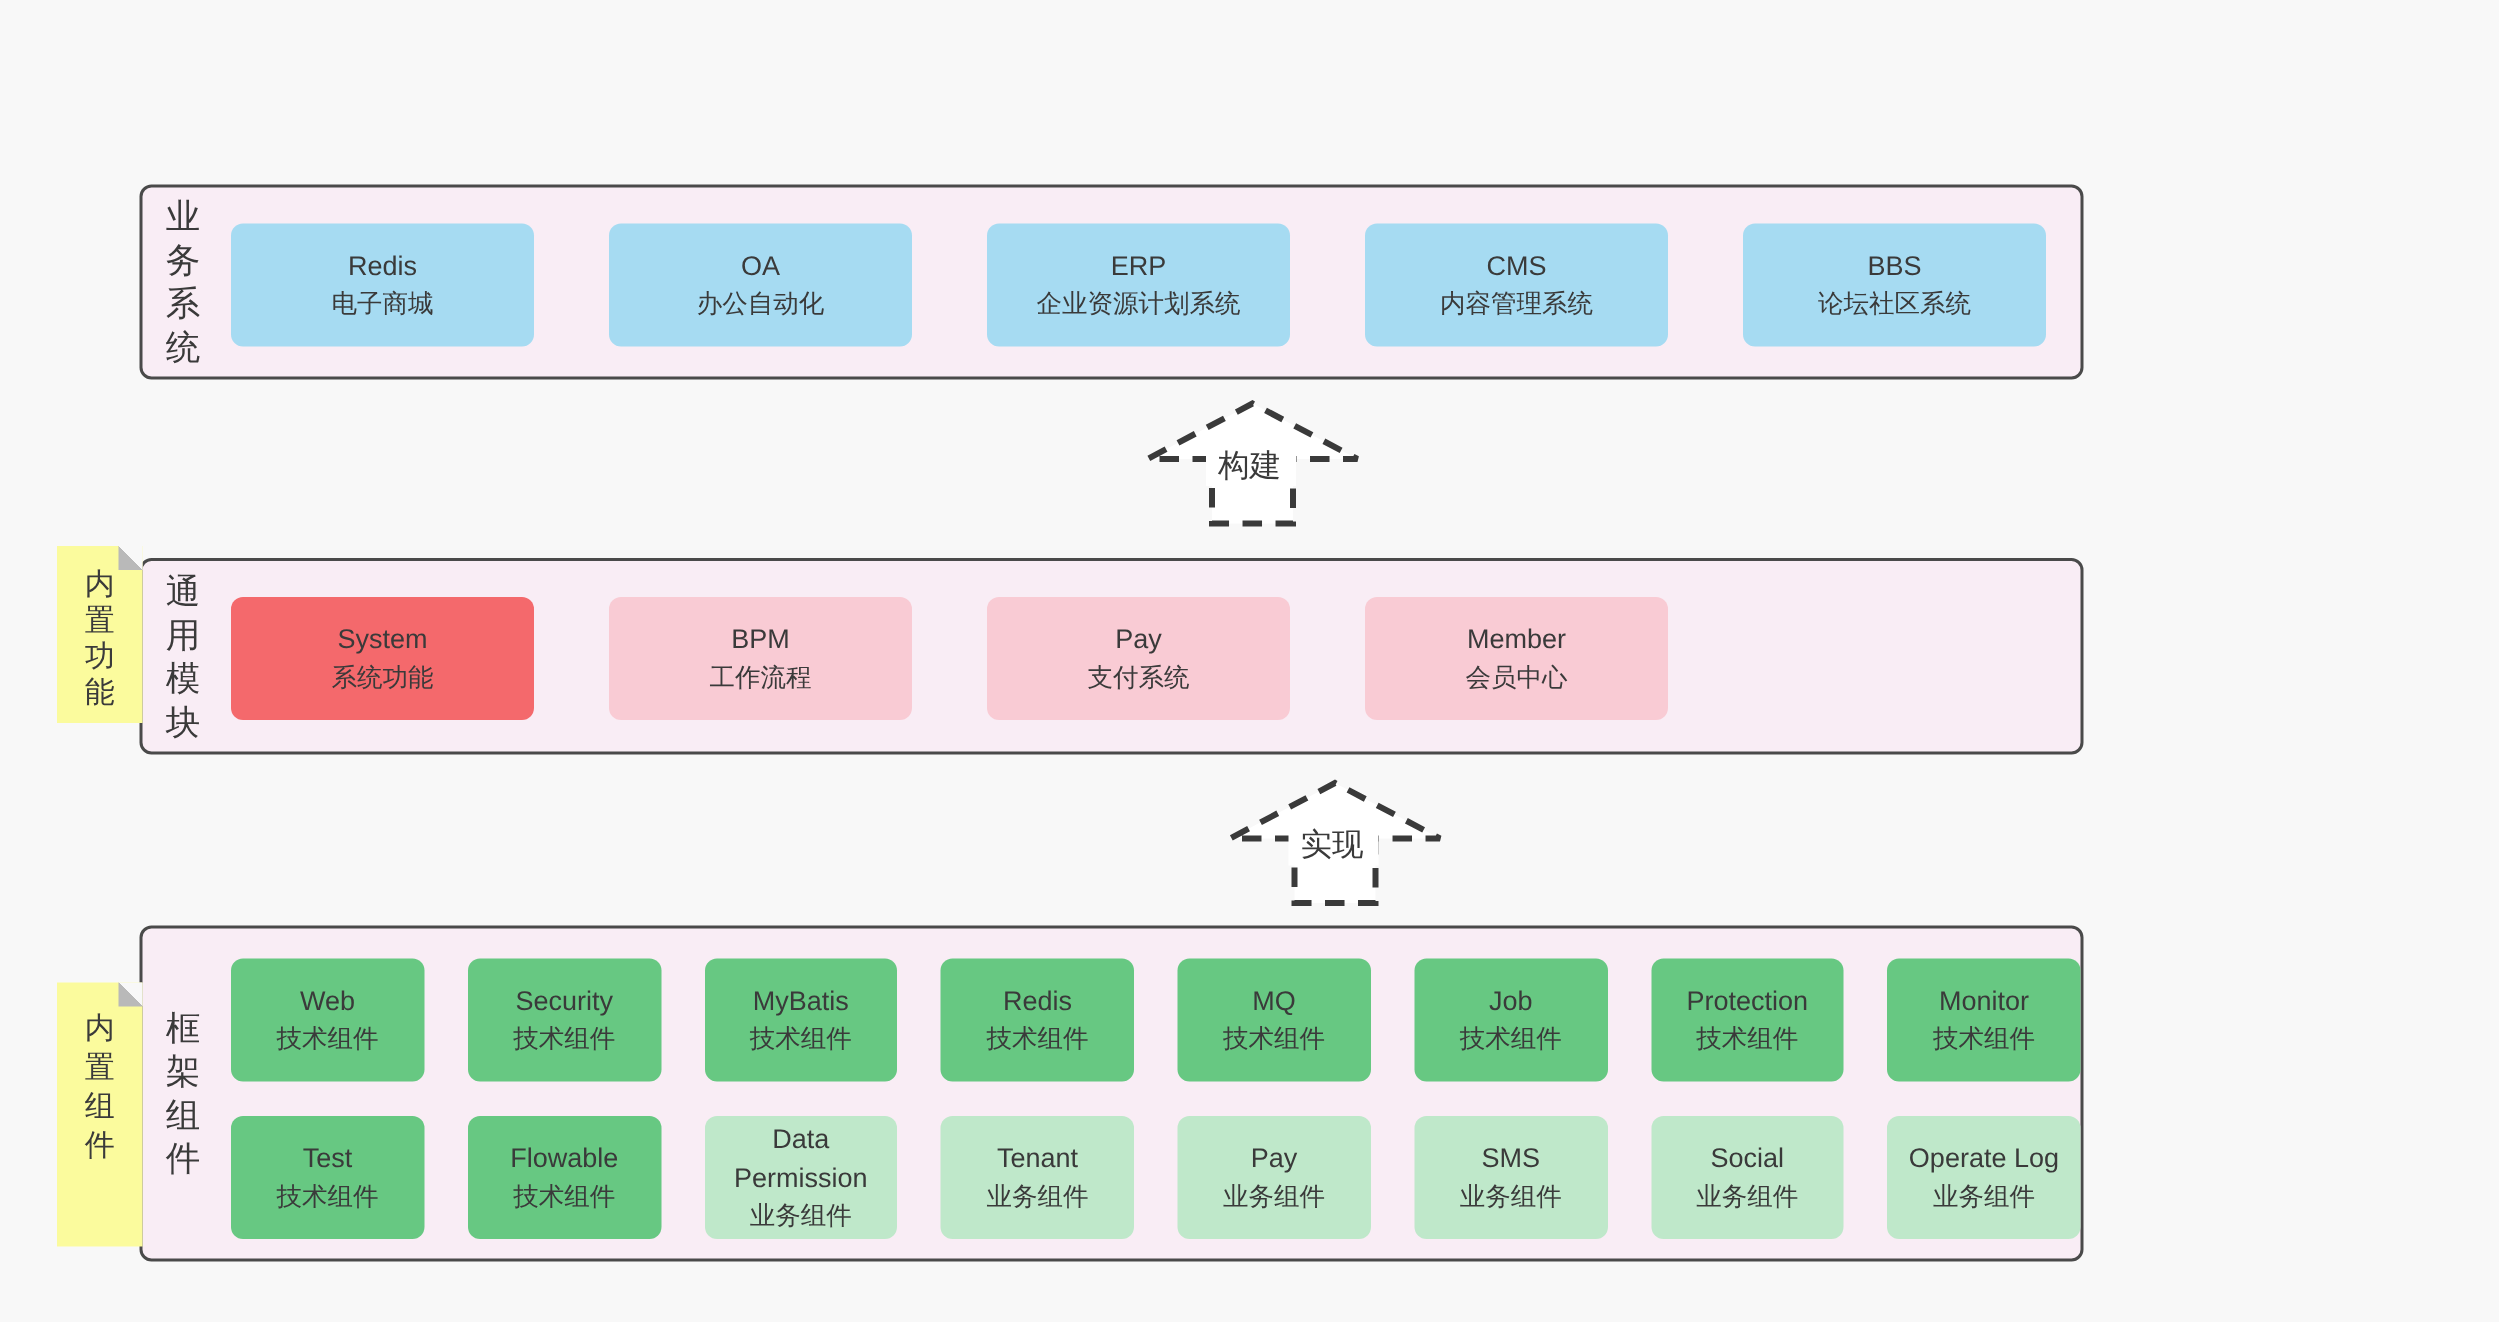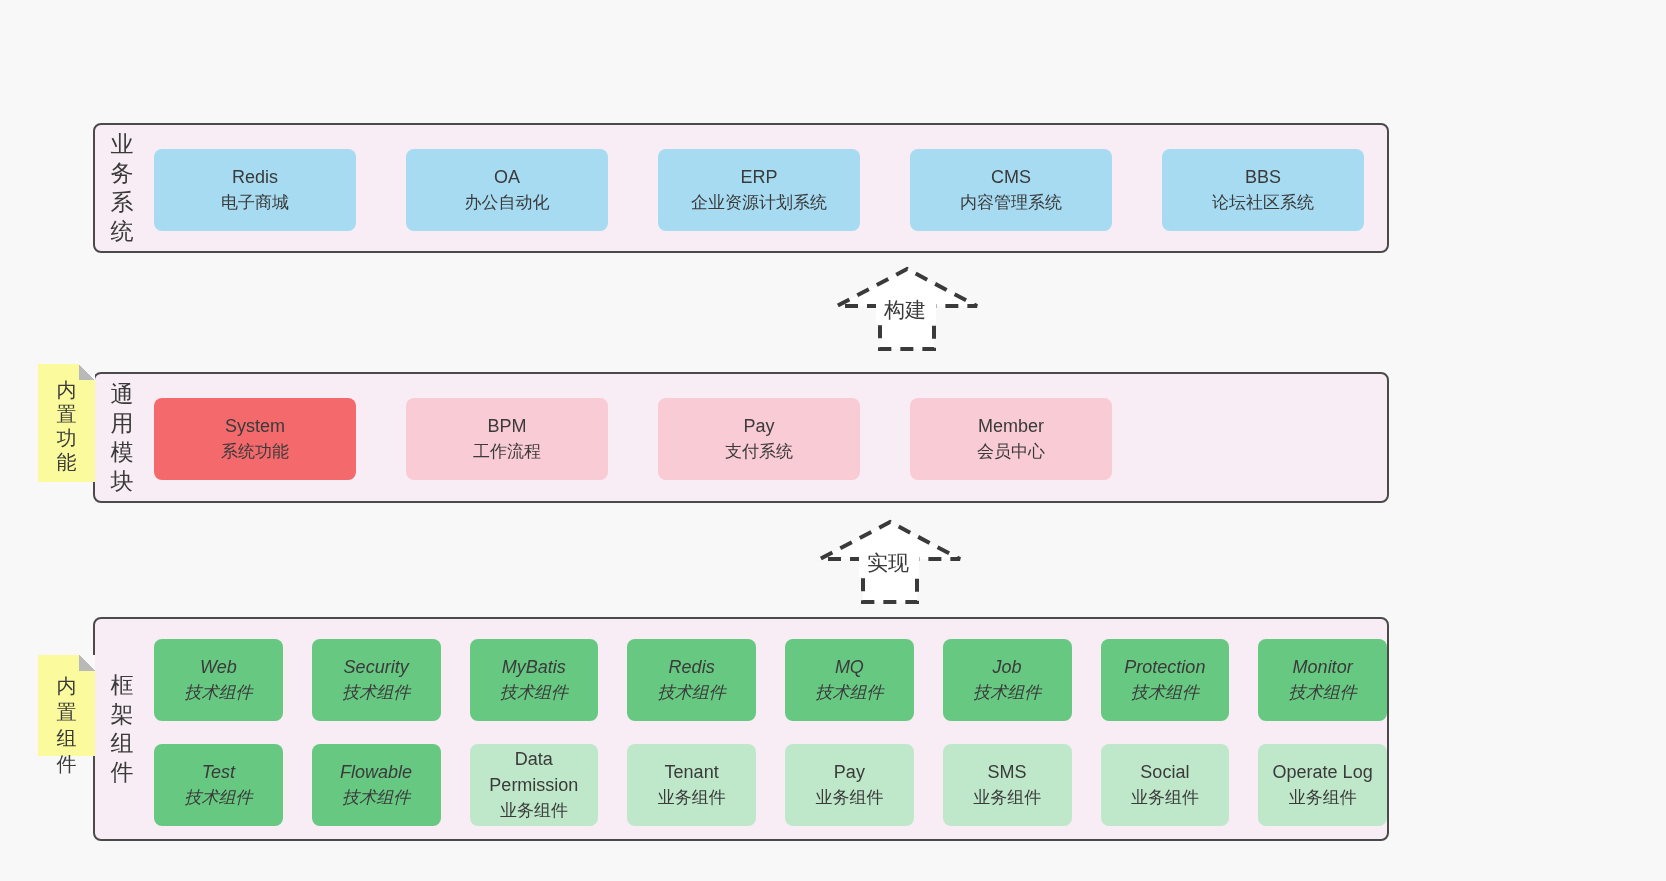--- a/index.html
+++ b/index.html
@@ -40,32 +40,32 @@
     width:202px; height:82px; border-radius:8px;
     display:flex; flex-direction:column; align-items:center; justify-content:center;
     text-align:center;
   }
   .box-row-8 .box{width:149px;}
   .box-title{font-size:18px; line-height:26px; white-space:pre-line;}
   .box-sub{font-size:17px; line-height:26px;}
   .v-blue{background:var(--blue);}
   .v-red{background:var(--red);}
   .v-pink{background:var(--pink);}
-  .v-green-dark{background:var(--green-dark);font-style:italic;}
+  .v-green-dark{background:var(--green-dark);}
   .v-green-light{background:var(--green-light);}
   .arrow{position:absolute; width:150px; height:94px;}
-  .arrow-build{left:832px; top:260px;}
+  .arrow-build{left:760px; top:260px;}
   .arrow-implement{left:815px; top:513px;}
   .sticky{
     position:absolute; left:38px; width:57px;
     background:var(--sticky_yellow); z-index:3;
     display:flex; justify-content:center;
   }
   .sticky-modules{top:364px; height:118px;}
-  .sticky-components{top:655px; height:101px;}
+  .sticky-components{top:655px; height:176px;}
   .sticky .fold{
     position:absolute; top:0; right:0; width:16px; height:16px;
     background:linear-gradient(to bottom left, var(--page_bg) 50%, var(--fold_gray) 50%);
   }
   .sticky-text{
     width:24px; margin-top:14px; font-size:20px; line-height:24px;
     text-align:center; word-break:break-all; color:var(--text);
   }
   .sticky-components .sticky-text{margin-top:18px; line-height:26px;}
   svg text{font-family:"Liberation Sans","DejaVu Sans",sans-serif;}

